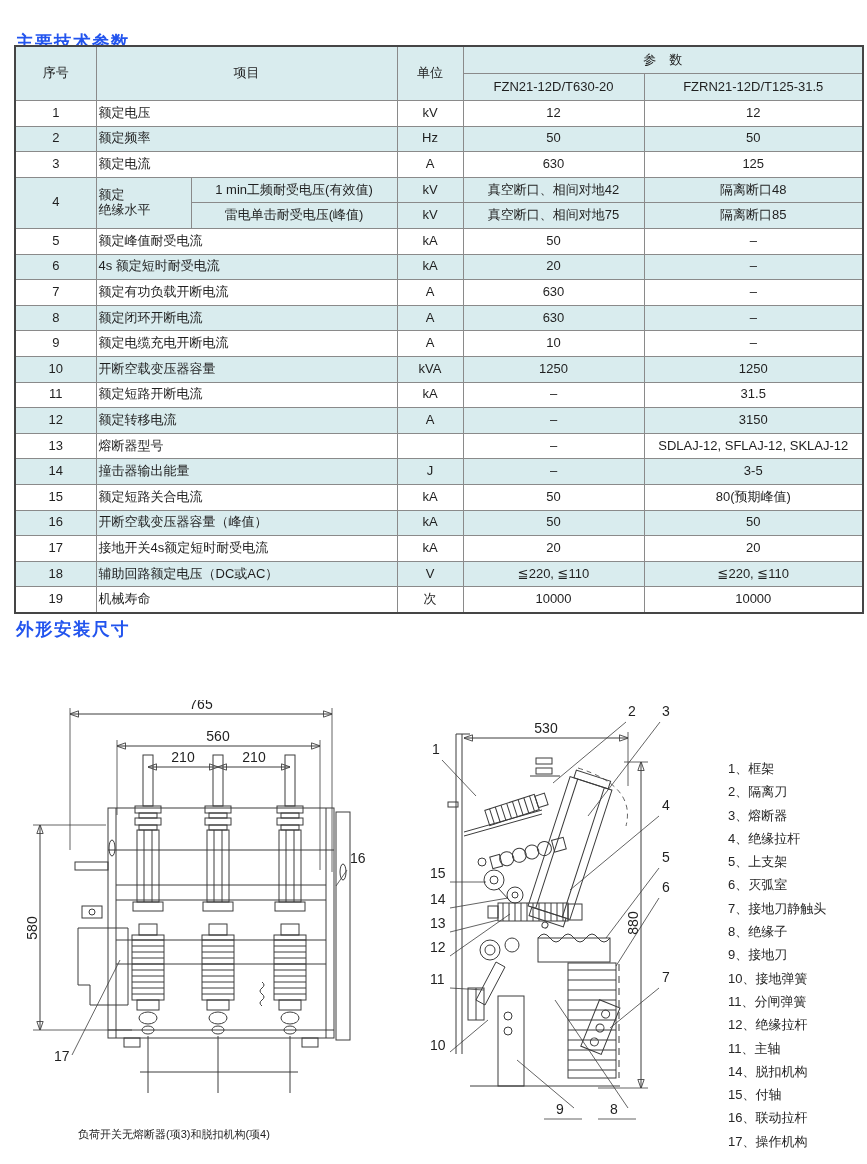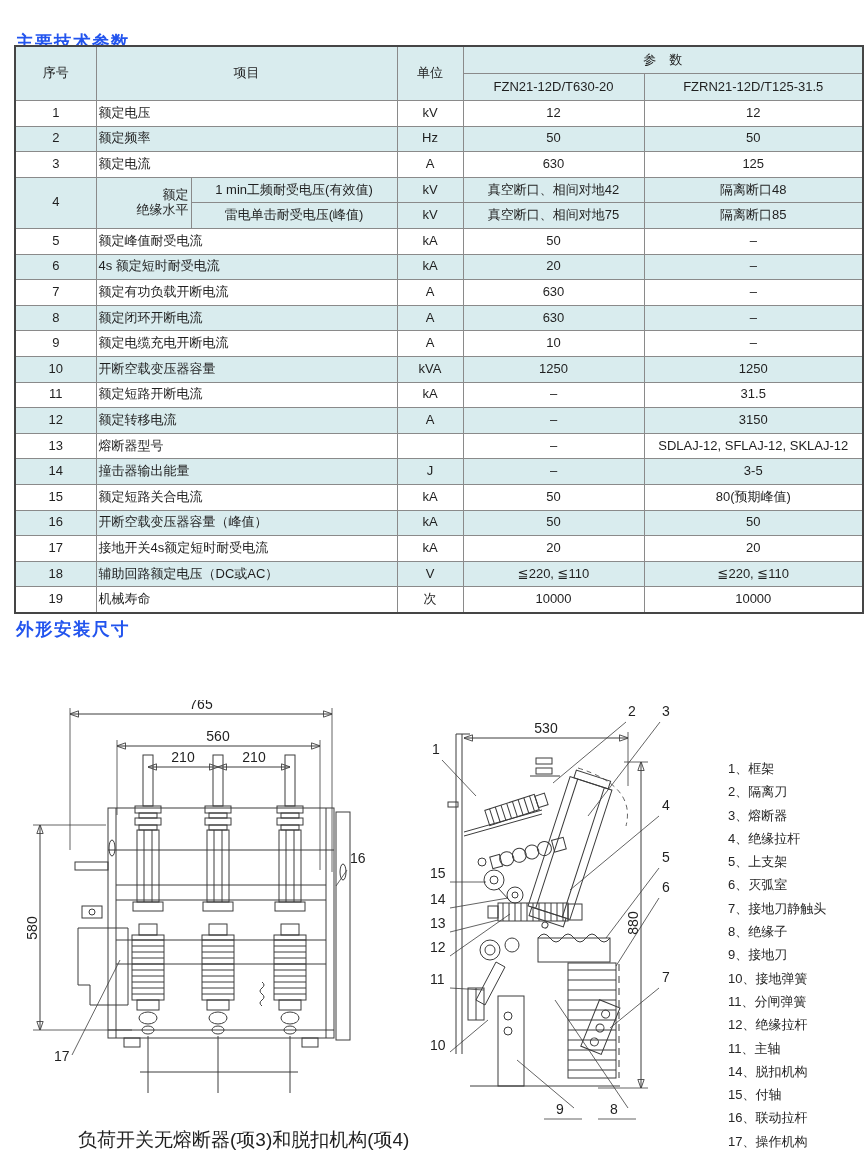--- a/index.html
+++ b/index.html
@@ -17,27 +17,27 @@
     border-collapse:collapse;table-layout:fixed;
     border:2px solid #454545;
   }
   table.tech th,table.tech td{
     border:1px solid #8a8a8a;font-size:13px;font-weight:normal;color:#1f1f1f;
     text-align:center;padding:0 2px;height:24.6px;line-height:1.15;
     overflow:hidden;
   }
   table.tech th{height:26px;}
   table.tech .c-item{text-align:left;white-space:nowrap;}
-  table.tech .c-item.pre{white-space:pre-line;text-align:right;}
+  table.tech .c-item.pre{white-space:pre-line;}
   table.tech tr.alt,table.tech thead tr{background:#d9ecee;}
 
   .legend{position:absolute;left:728px;top:719px;font-size:13px;color:#262626;margin-top:38px;}
   .legend .li{height:23.3px;line-height:23.3px;white-space:nowrap;}
 
-  .cap{position:absolute;left:78px;top:1127px;font-size:19px;color:#1f1f1f;white-space:nowrap;}
+  .cap{position:absolute;left:78px;top:1127px;font-size:11px;color:#1f1f1f;white-space:nowrap;}
 
   svg.draw{position:absolute;}
   #front-view{left:20px;top:700px;}
   #side-view{left:398px;top:698px;}
   svg.draw line,svg.draw path,svg.draw rect,svg.draw circle,svg.draw ellipse,svg.draw polygon,svg.draw polyline{
     stroke:#3c3c3c;stroke-width:1;fill:none;
   }
   svg.draw text{stroke:none;fill:#1f1f1f;font-size:14px;font-family:"Liberation Sans","DejaVu Sans",sans-serif;}
   svg.draw .thin{stroke-width:0.8;}
 </style>

